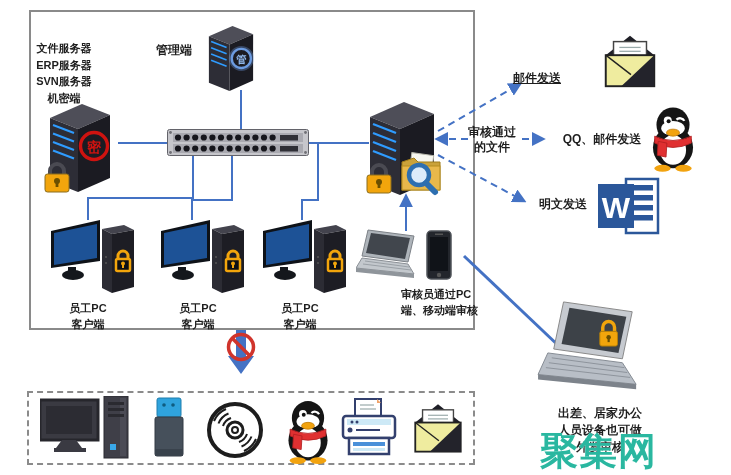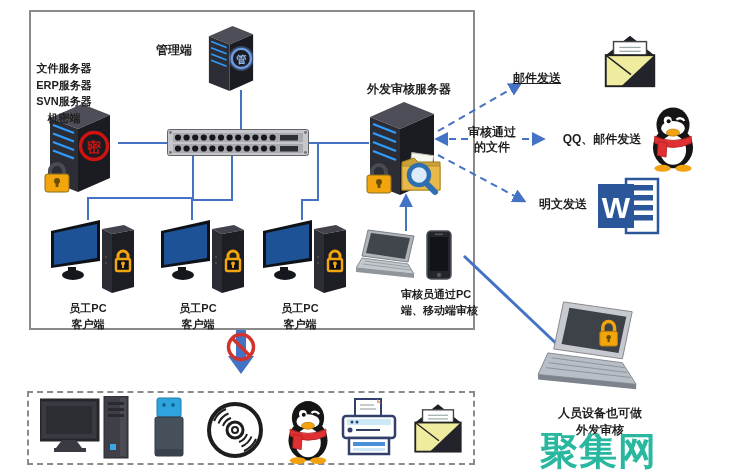--- a/index.html
+++ b/index.html
@@ -386,28 +386,27 @@
       <rect x="28" y="2" width="32" height="54" fill="#fff" stroke="#2B579A" stroke-width="2.5"></rect>
       <rect x="34" y="8" width="21" height="5.5" fill="#2B579A"></rect>
         <rect x="34" y="18" width="21" height="5.5" fill="#2B579A"></rect>
       <rect x="34" y="28" width="21" height="5.5" fill="#2B579A"></rect>
         <rect x="34" y="38" width="21" height="5.5" fill="#2B579A"></rect>
       <rect x="0" y="7" width="36" height="44" fill="#2B579A"></rect>
       <text x="18" y="41" font-size="30" font-weight="bold" fill="#fff" text-anchor="middle">W</text>
     </svg>
   </div>
 
-  <div class="lbl sm" style="left:22px;top:40px;width:84px;line-height:16.5px;margin-top:20px;">
+  <div class="lbl sm" style="left:22px;top:40px;width:84px;line-height:16.5px;">
     <div>文件服务器</div>
     <div>ERP服务器</div>
     <div>SVN服务器</div>
     <div>机密端</div>
   </div>
   <div class="lbl lg" style="left:146px;top:43px;width:56px;">管理端</div>
-  <div class="lbl lg" style="left:355px;top:82px;width:108px;">外发审核服务器</div>
   <div class="lbl lg" style="left:458px;top:125px;width:68px;line-height:15px;">
     <div>审核通过</div>
     <div>的文件</div>
   </div>
   <div class="lbl lg" style="left:505px;top:71px;width:64px;text-decoration:underline;">邮件发送</div>
   <div class="lbl lg" style="left:554px;top:132px;width:96px;">QQ、邮件发送</div>
   <div class="lbl lg" style="left:531px;top:197px;width:64px;">明文发送</div>
   <div class="lbl sm left" style="left:367px;top:287px;width:100px;line-height:15.5px;margin-left:34px;">
     <div>审核员通过PC</div>
     <div>端、移动端审核</div>
@@ -418,19 +417,20 @@
   </div>
   <div class="lbl sm" style="left:168px;top:300px;width:60px;line-height:16px;">
     <div>员工PC</div>
     <div>客户端</div>
   </div>
   <div class="lbl sm" style="left:270px;top:300px;width:60px;line-height:16px;">
     <div>员工PC</div>
     <div>客户端</div>
   </div>
   <div class="lbl" style="left:536px;top:405px;width:128px;font-size:12px;line-height:17px;">
+    <div>出差、居家办公</div>
     <div>人员设备也可做</div>
     <div>外发审核</div>
   </div>
 
   <div id="watermark">聚集网</div>
 
 </div>
 
 </body></html>

